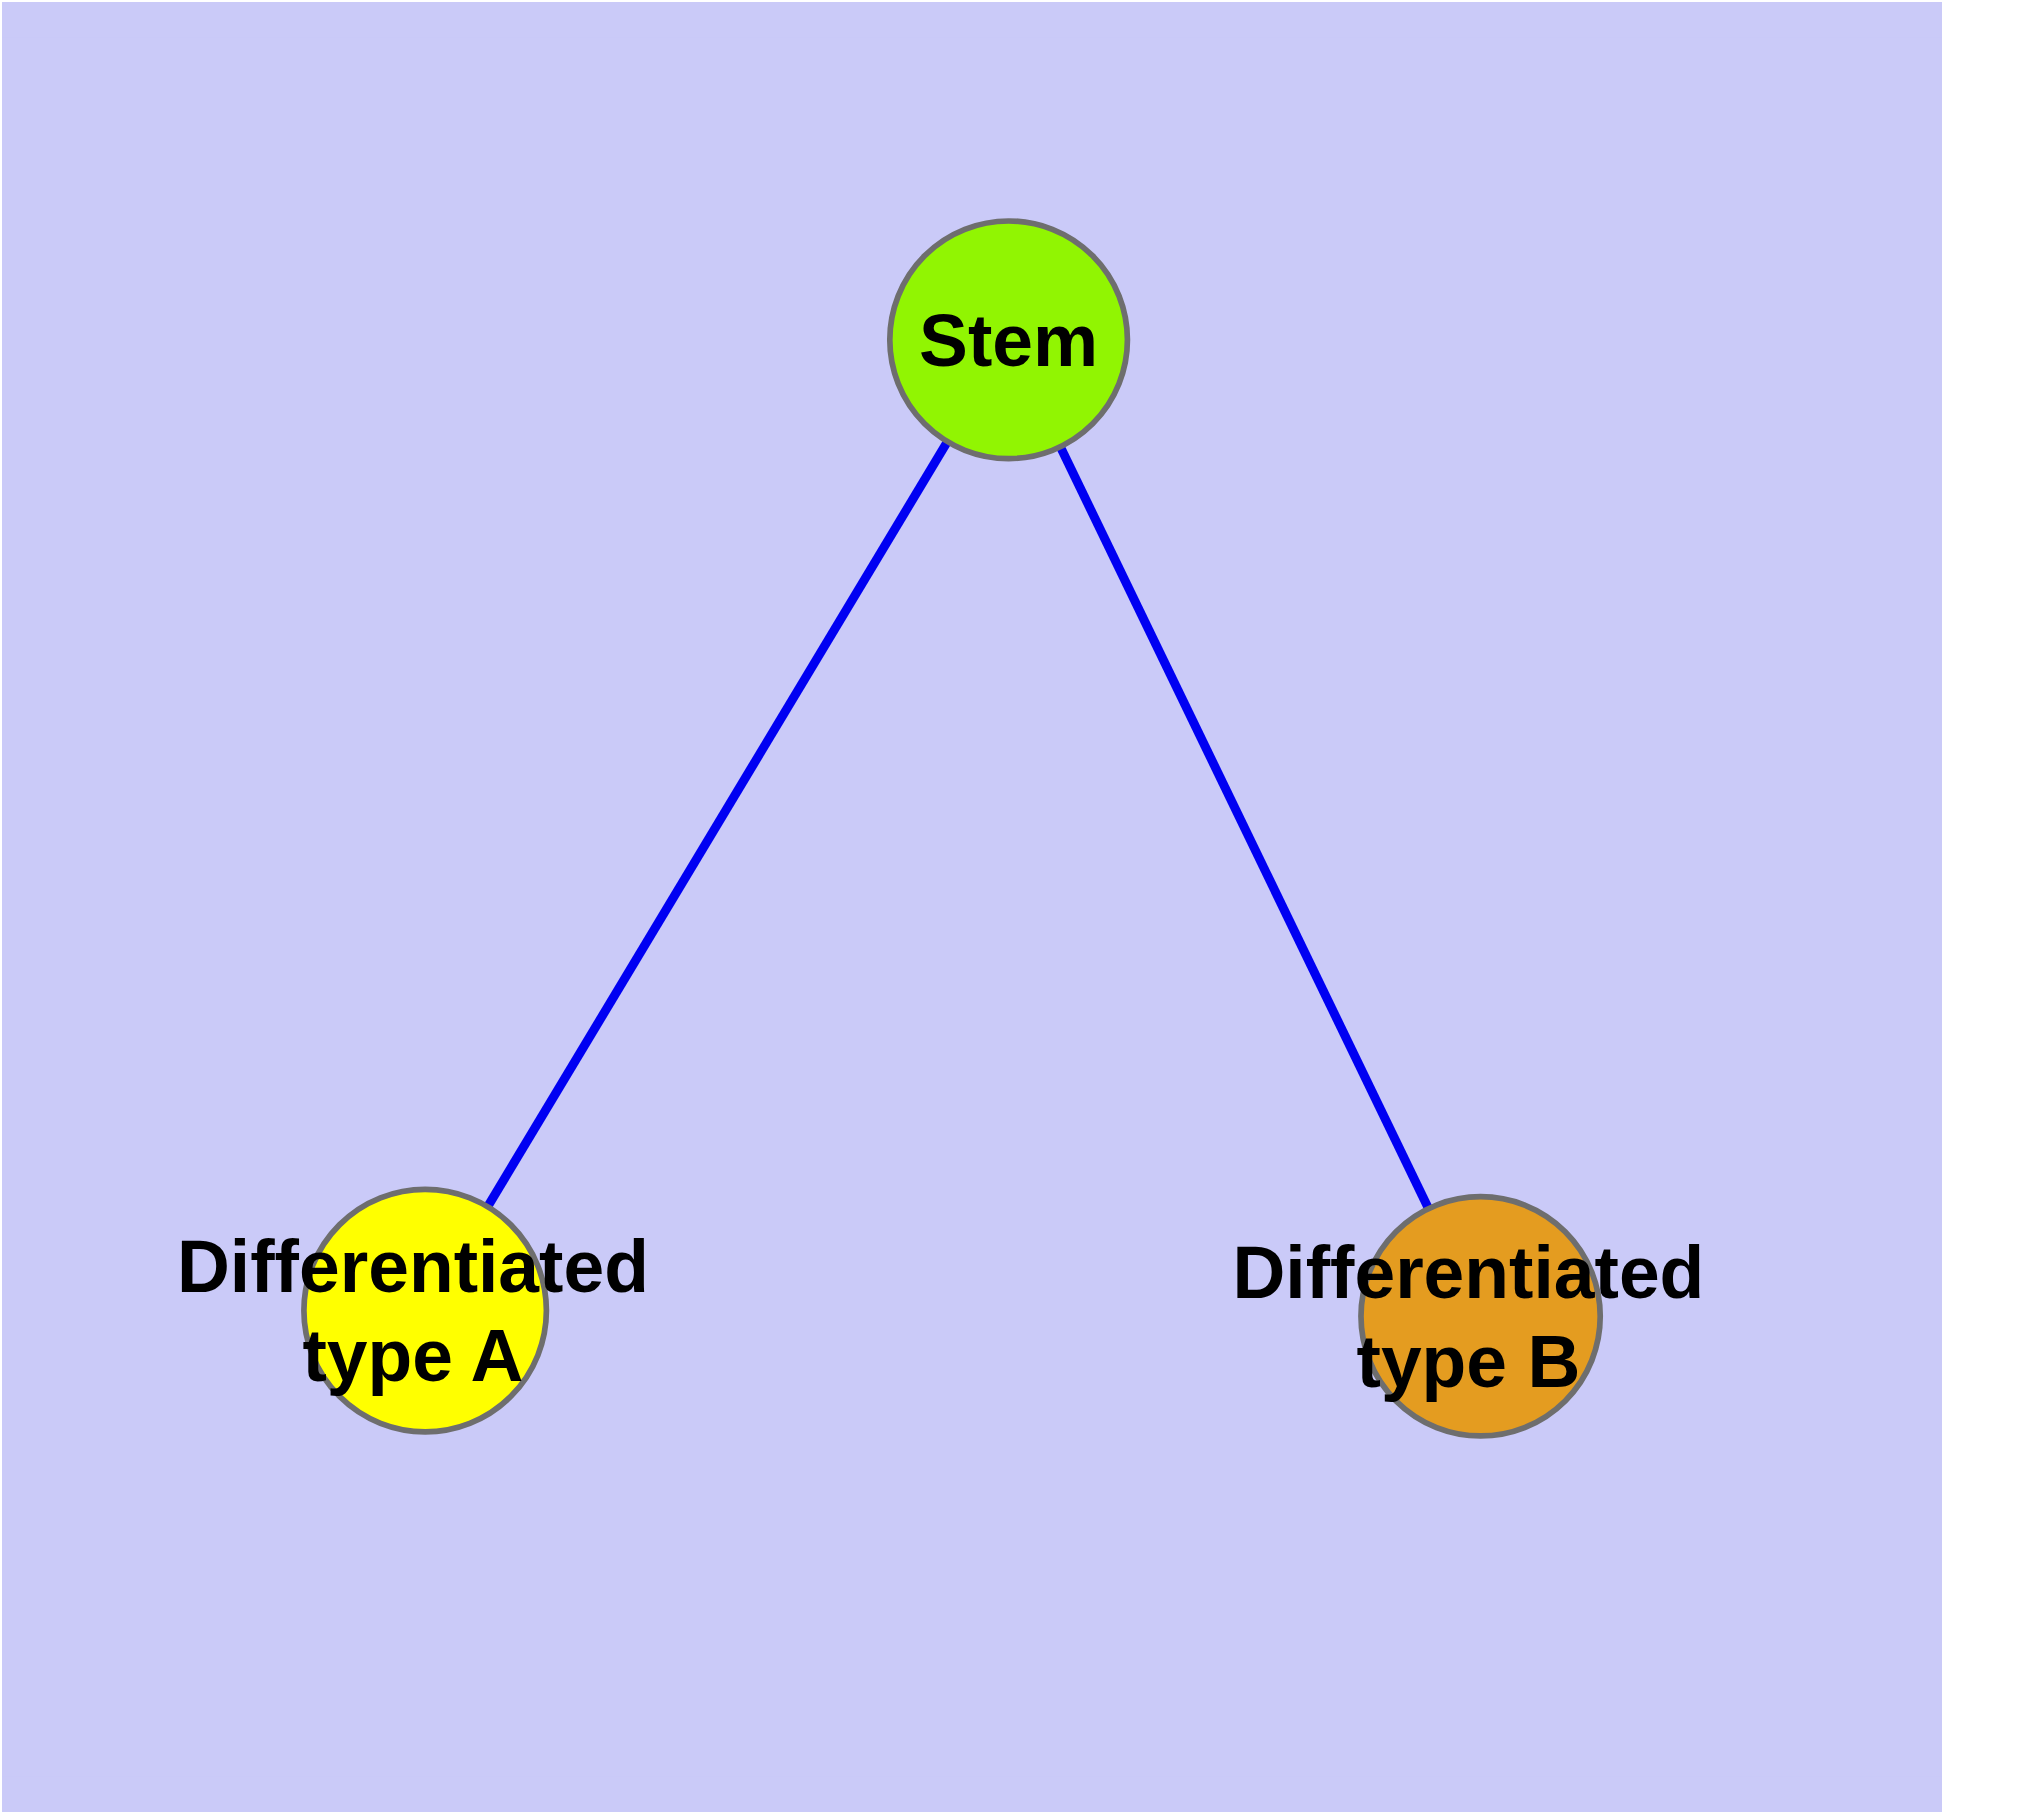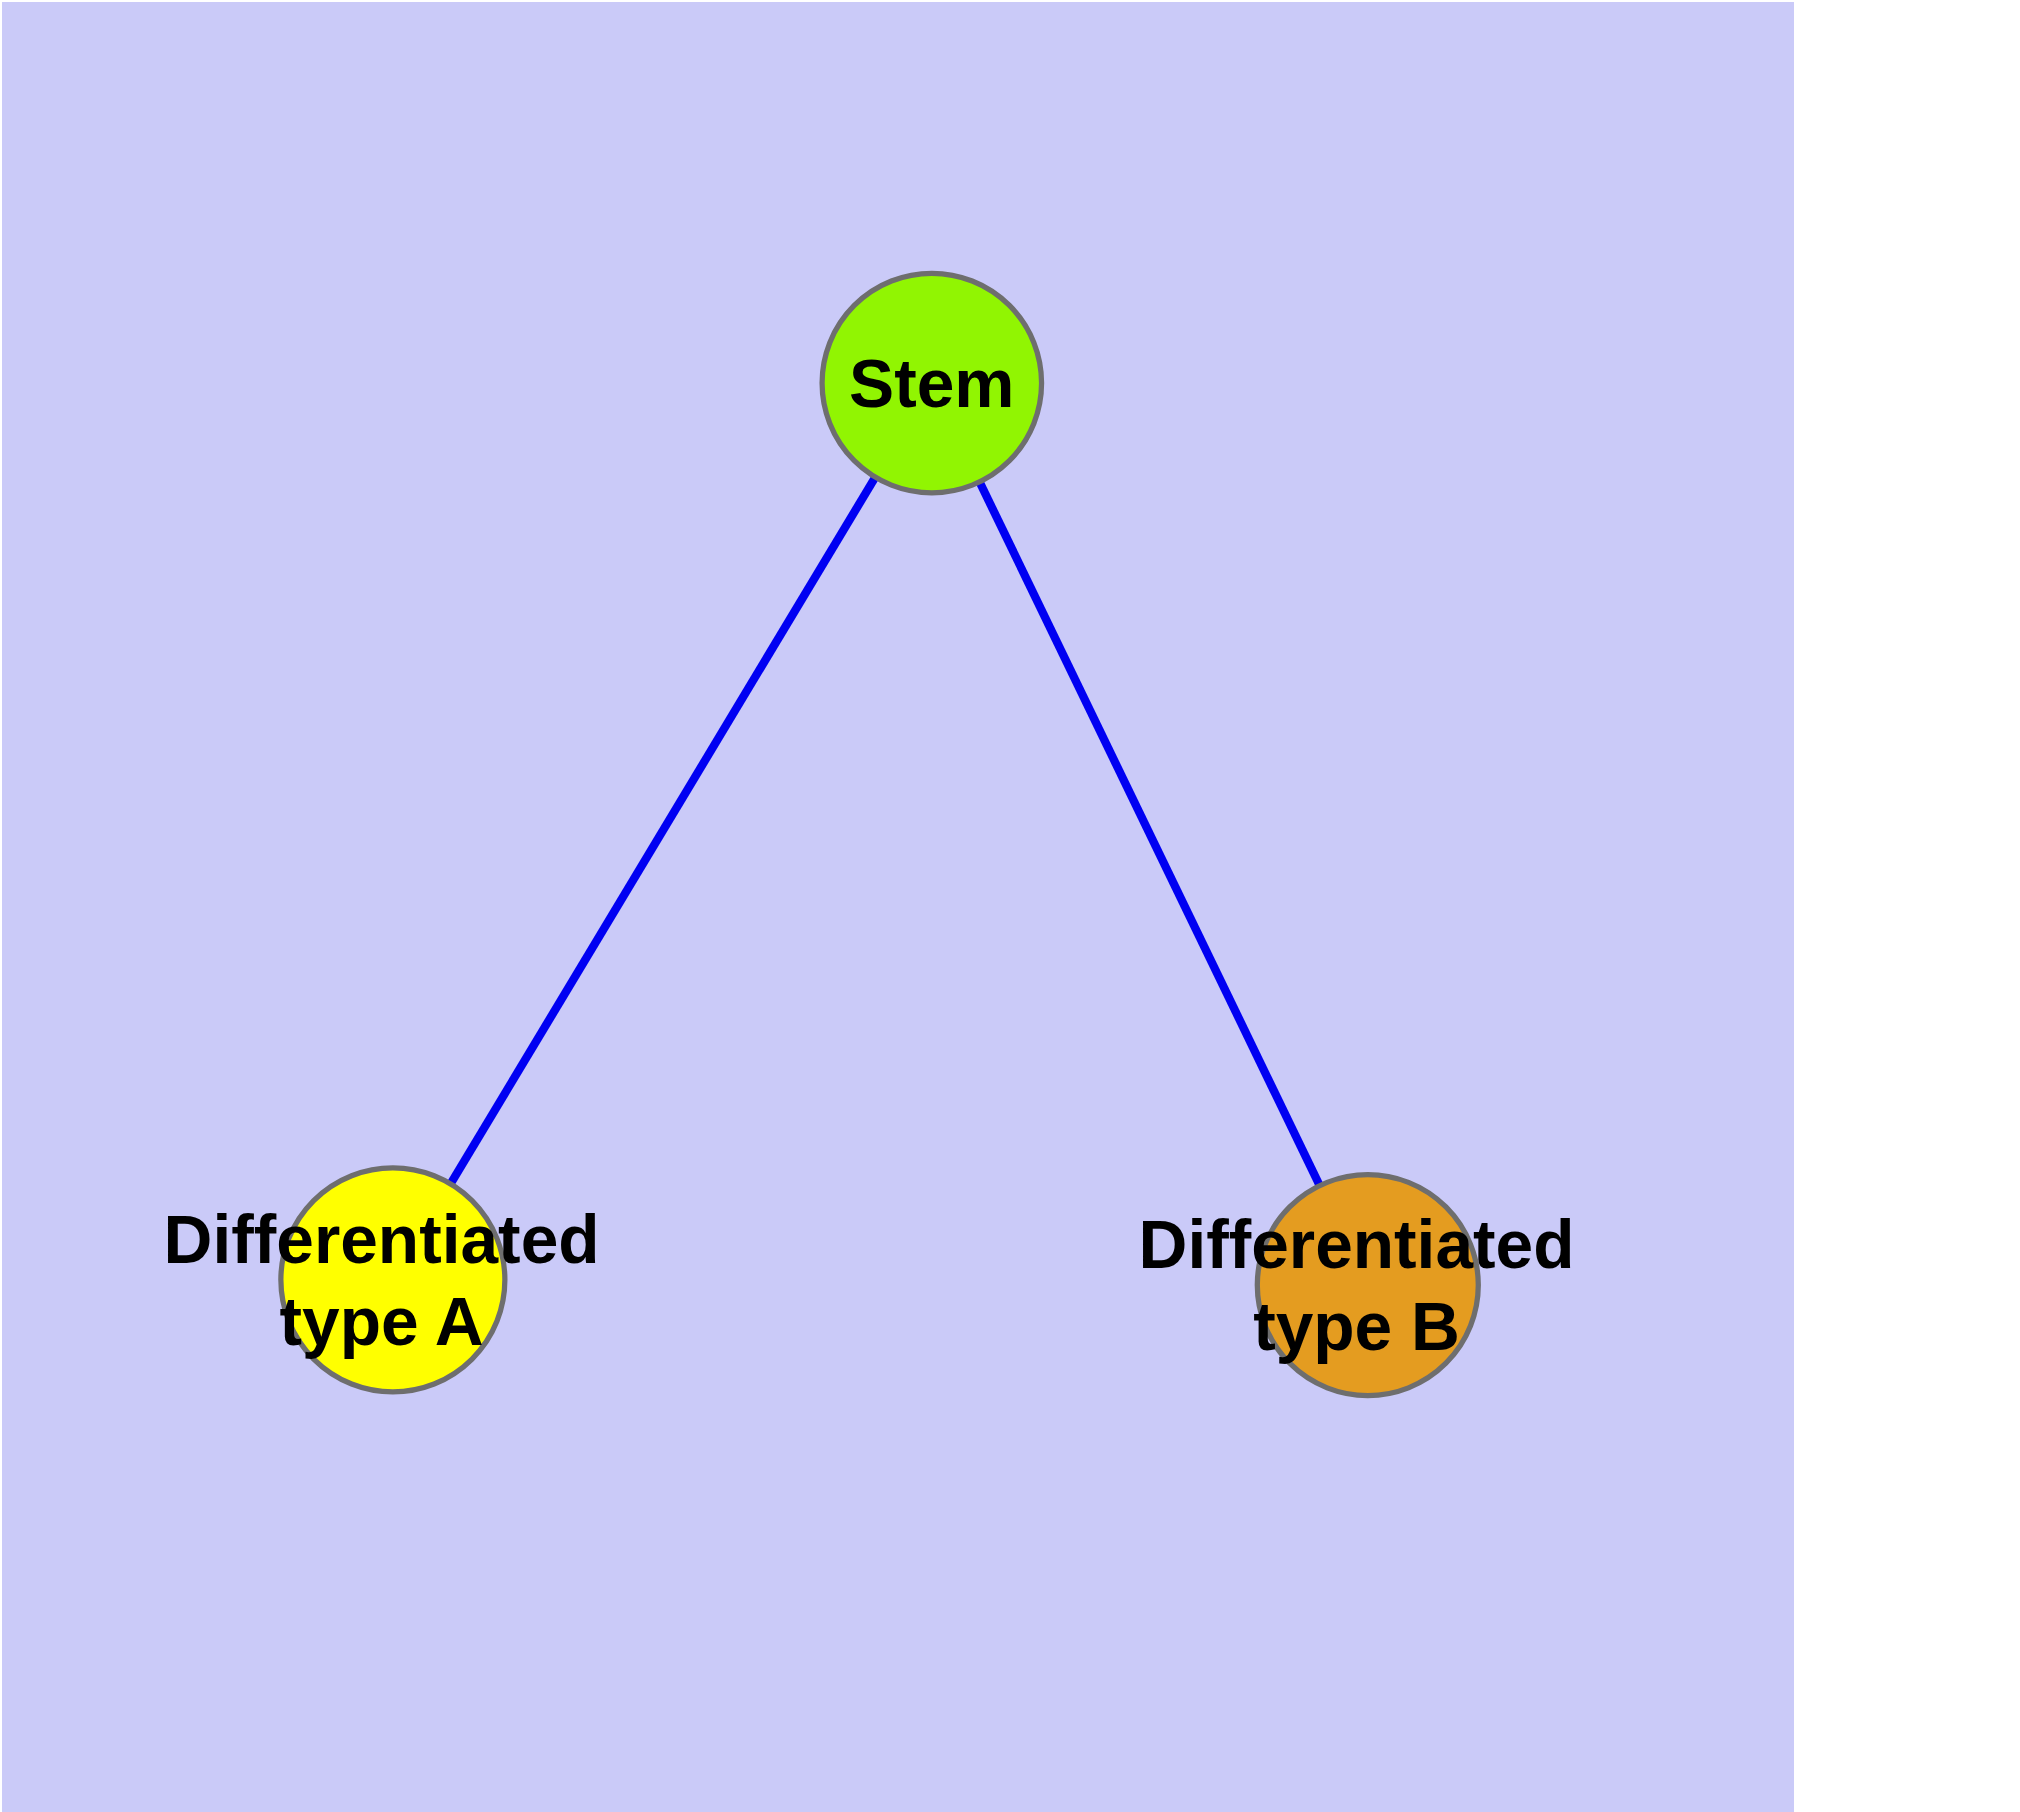--- a/index.html
+++ b/index.html
@@ -5,21 +5,21 @@
   html, body {
     margin: 0;
     padding: 0;
   }
   body {
     font-family: "Liberation Sans", sans-serif;
     background: #ffffff;
   }
   .stage {
     position: relative;
-    width: 1794px;
+    width: 1942px;
     height: 1812px;
     box-sizing: border-box;
     border-top: 2.5px solid #ffffff;
     border-left: 2.5px solid #ffffff;
     overflow: hidden;
   }
   .stage svg {
     display: block;
     width: 100%;
     height: 100%;

